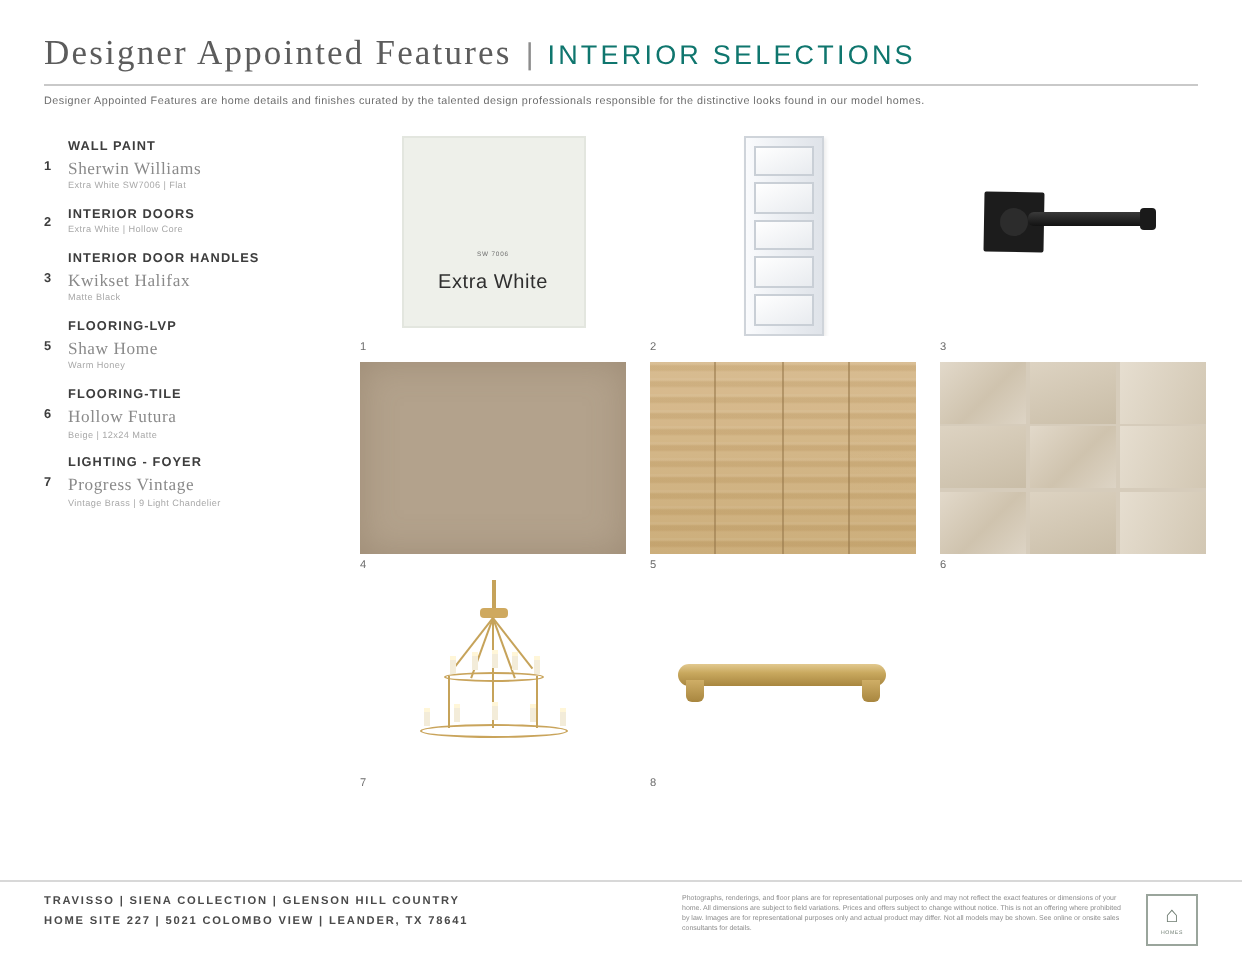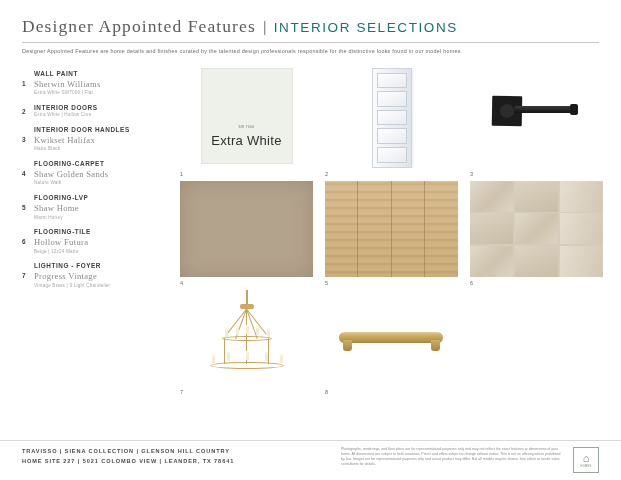--- a/index.html
+++ b/index.html
@@ -155,21 +155,21 @@
     text-align: center;
   }
   .paint-brand {
     font-size: 3.2px;
     letter-spacing: 0.4px;
     color: #6f6f6f;
     display: block;
     margin-bottom: 2px;
   }
   .paint-name {
-    font-size: 13px;
+    font-size: 10px;
     color: #2f2f2f;
     letter-spacing: 0.3px;
   }
 
   
   .door-wrap {
     width: 133px;
     height: 100px;
     display: flex;
     align-items: center;
@@ -442,28 +442,20 @@
 
     <div class="legend-item">
       <div class="legend-num">3</div>
       <div class="legend-body">
         <div class="legend-cat">INTERIOR DOOR HANDLES</div>
         <div class="legend-name">Kwikset Halifax</div>
         <div class="legend-detail">Matte Black</div>
       </div>
     </div>
 
-    <div class="legend-item">
-      <div class="legend-num">4</div>
-      <div class="legend-body">
-        <div class="legend-cat">FLOORING-CARPET</div>
-        <div class="legend-name">Shaw Golden Sands</div>
-        <div class="legend-detail">Nature Walk</div>
-      </div>
-    </div>
 
     <div class="legend-item">
       <div class="legend-num">5</div>
       <div class="legend-body">
         <div class="legend-cat">FLOORING-LVP</div>
         <div class="legend-name">Shaw Home</div>
         <div class="legend-detail">Warm Honey</div>
       </div>
     </div>
 

